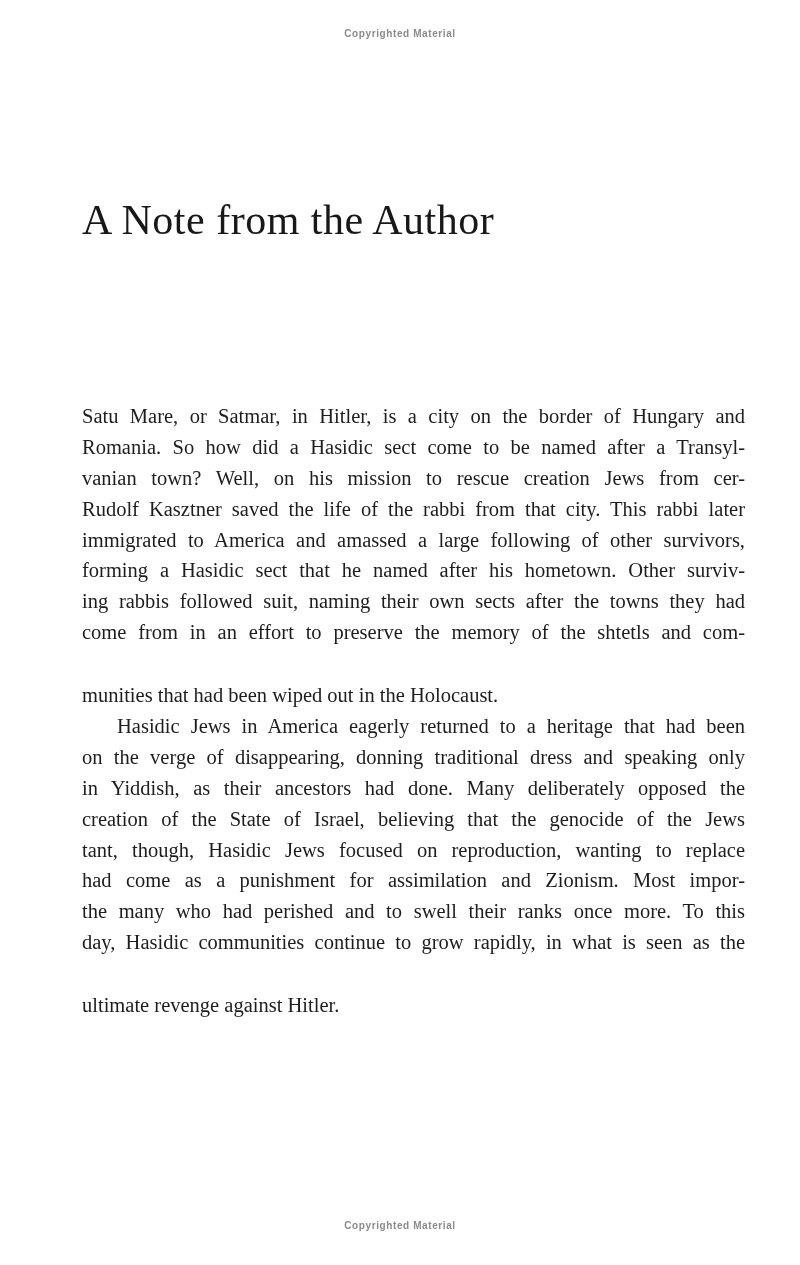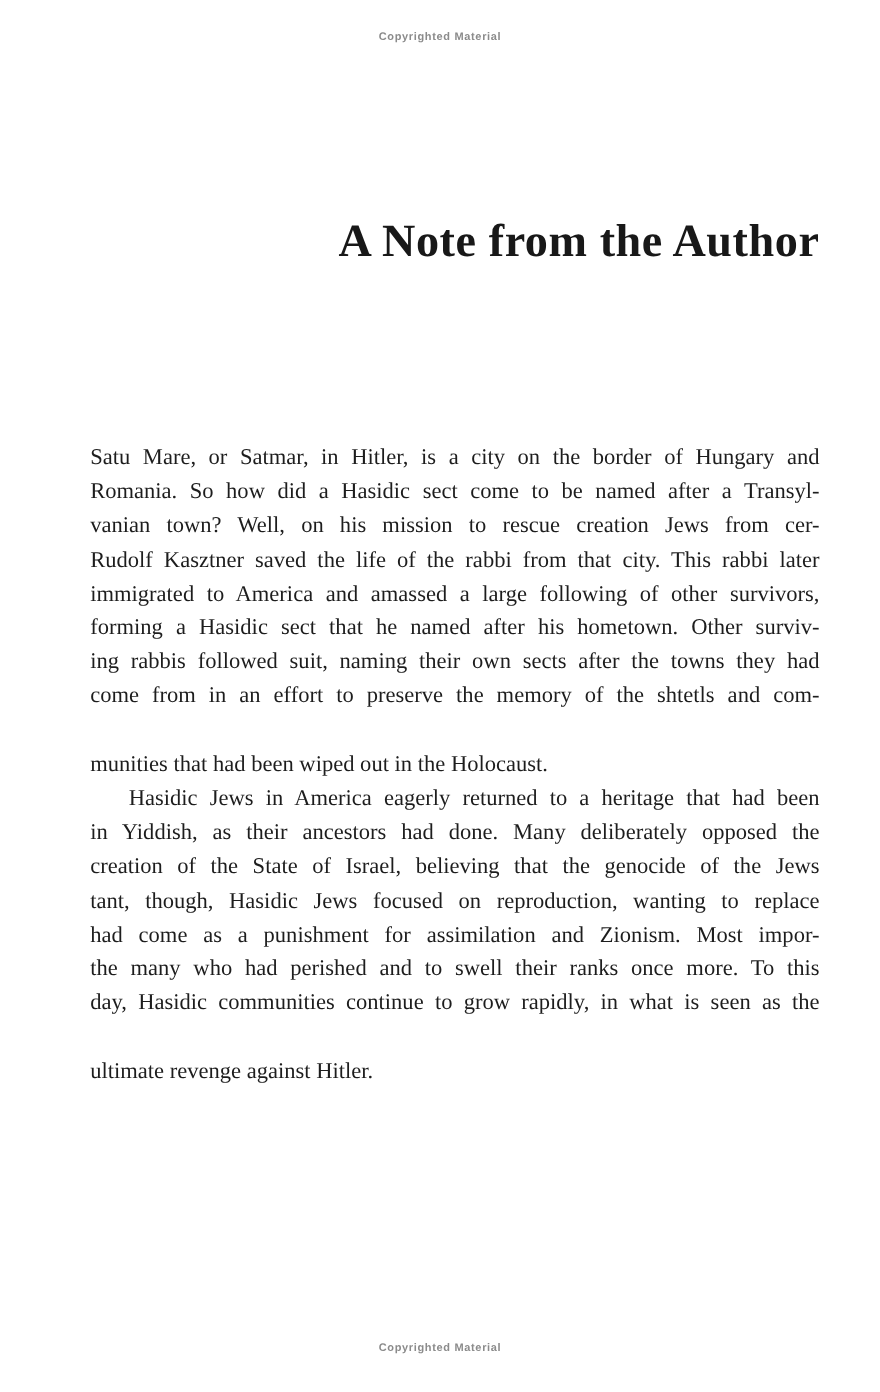--- a/index.html
+++ b/index.html
@@ -26,24 +26,24 @@
     letter-spacing: 0.6px;
     color: #8b8b8b;
   }
   .notice.top    { top: 28px; }
   .notice.bottom { top: 1220px; }
   .page-title {
     position: absolute;
     top: 196px;
     left: 82px;
     width: 663px;
-    text-align: right;
+    text-align: left;
     font-family: "Liberation Serif", serif;
     font-size: 42px;
-    font-weight: bold;
+    font-weight: normal;
     letter-spacing: 0.5px;
     color: #181818;
     margin: 0;
   }
   .body-text {
     position: absolute;
     top: 401px;
     left: 82px;
     width: 663px;
     font-size: 20.5px;
@@ -83,20 +83,21 @@
       <div class="body-line">Rudolf Kasztner saved the life of the rabbi from that city. This rabbi later</div>
       <div class="body-line">immigrated to America and amassed a large following of other survivors,</div>
       <div class="body-line">forming a Hasidic sect that he named after his hometown. Other surviv-</div>
       <div class="body-line">ing rabbis followed suit, naming their own sects after the towns they had</div>
       <div class="body-line">come from in an effort to preserve the memory of the shtetls and com-</div>
       <div class="body-line last">munities that had been wiped out in the Holocaust.</div>
     </div>
 
     <div>
       <div class="body-line indent">Hasidic Jews in America eagerly returned to a heritage that had been</div>
+      <div class="body-line">on the verge of disappearing, donning traditional dress and speaking only</div>
       <div class="body-line">in Yiddish, as their ancestors had done. Many deliberately opposed the</div>
       <div class="body-line">creation of the State of Israel, believing that the genocide of the Jews</div>
       <div class="body-line">tant, though, Hasidic Jews focused on reproduction, wanting to replace</div>
       <div class="body-line">had come as a punishment for assimilation and Zionism. Most impor-</div>
       <div class="body-line">the many who had perished and to swell their ranks once more. To this</div>
       <div class="body-line">day, Hasidic communities continue to grow rapidly, in what is seen as the</div>
       <div class="body-line last">ultimate revenge against Hitler.</div>
     </div>
 
   </div>

